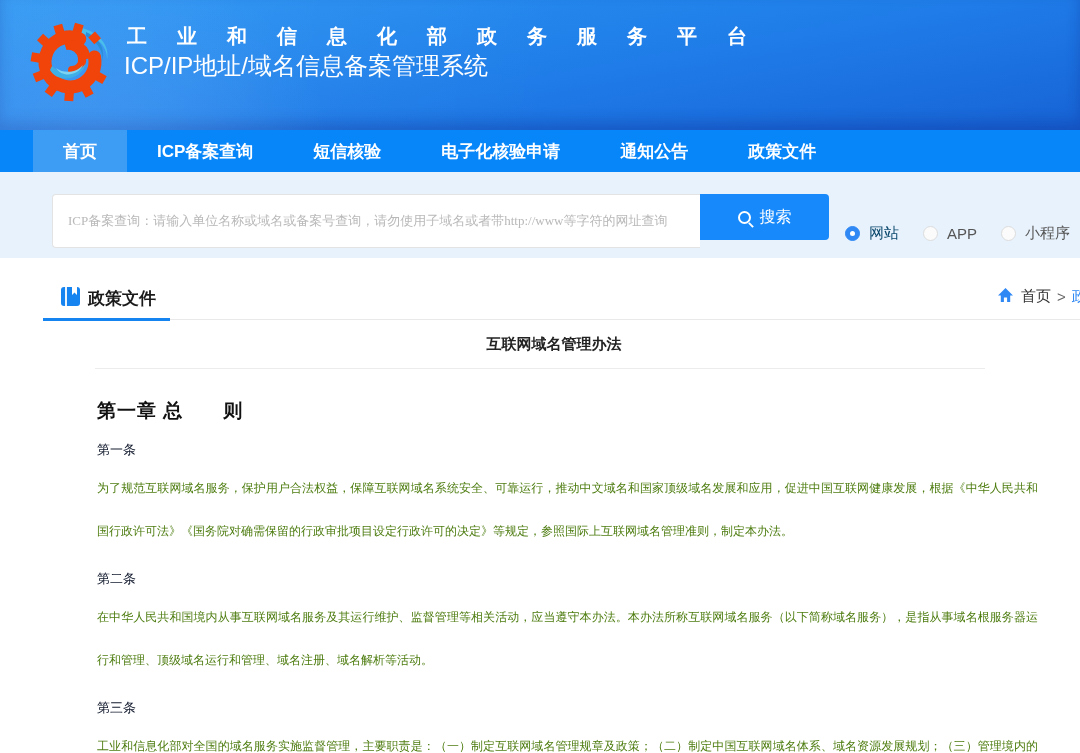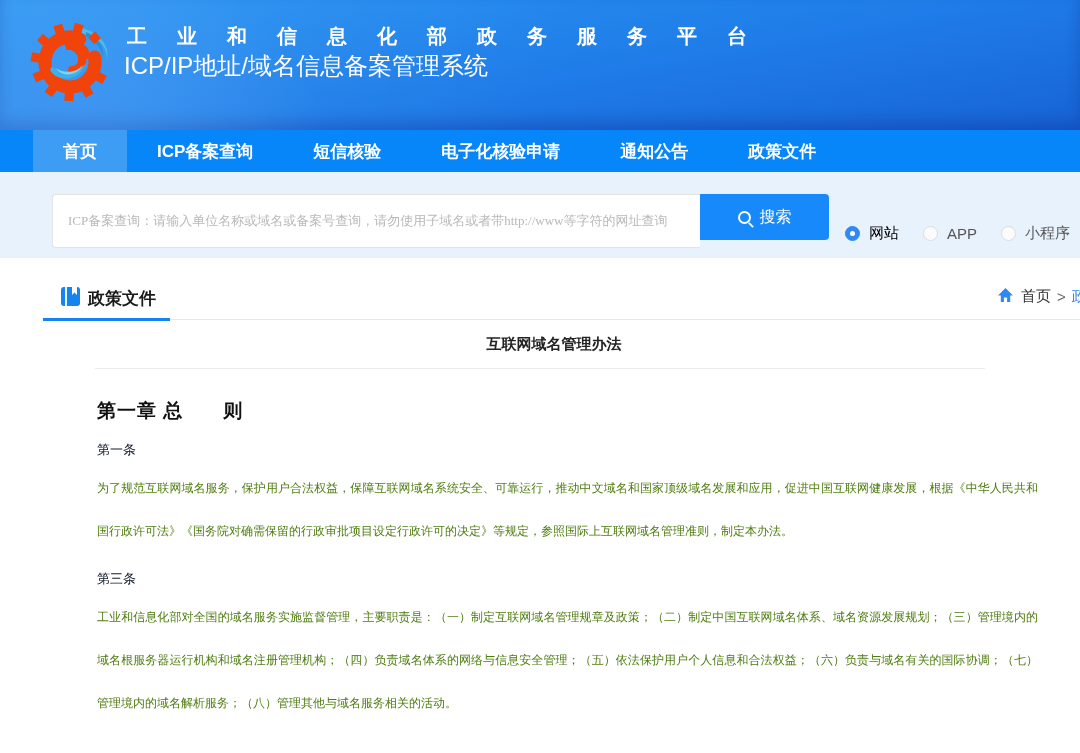--- a/index.html
+++ b/index.html
@@ -114,21 +114,21 @@
     margin-right: 9px;
     background: #fbfbfb; border: 1px solid #dcdcdc;
     position: relative; flex: 0 0 auto;
   }
   .radio-opt.selected .radio-dot { background: #2f88f4; border-color: #2f88f4; }
   .radio-opt.selected .radio-dot::after {
     content: ''; position: absolute;
     width: 5px; height: 5px; border-radius: 50%;
     background: #fff; left: 4px; top: 4px;
   }
-  .radio-opt.selected { color: #000000; justify-content: space-between; }
+  .radio-opt.selected { color: #0c4a6e; justify-content: space-between; }
 
   
   .content { background: #fff; padding-top: 28px; position: relative; }
   .section-head { position: relative; height: 22px; }
   .book-icon { position: absolute; left: 60px; top: 0; }
   .section-title {
     position: absolute; left: 88px; top: 1px;
     font-size: 17px; font-weight: bold; color: #1a1a1a;
   }
   .breadcrumb {
@@ -269,18 +269,22 @@
   <div class="title-divider"></div>
 
   <div class="article-body">
     <div class="chapter-heading">第一章 总　　则</div>
 
     <div class="article-item">
       <div class="item-label">第一条</div>
       <div class="item-text">为了规范互联网域名服务，保护用户合法权益，保障互联网域名系统安全、可靠运行，推动中文域名和国家顶级域名发展和应用，促进中国互联网健康发展，根据《中华人民共和国行政许可法》《国务院对确需保留的行政审批项目设定行政许可的决定》等规定，参照国际上互联网域名管理准则，制定本办法。</div>
     </div>
     <div class="article-item">
+      <div class="item-label">第二条</div>
+      <div class="item-text">在中华人民共和国境内从事互联网域名服务及其运行维护、监督管理等相关活动，应当遵守本办法。本办法所称互联网域名服务（以下简称域名服务），是指从事域名根服务器运行和管理、顶级域名运行和管理、域名注册、域名解析等活动。</div>
+    </div>
+    <div class="article-item">
       <div class="item-label">第三条</div>
       <div class="item-text">工业和信息化部对全国的域名服务实施监督管理，主要职责是：（一）制定互联网域名管理规章及政策；（二）制定中国互联网域名体系、域名资源发展规划；（三）管理境内的域名根服务器运行机构和域名注册管理机构；（四）负责域名体系的网络与信息安全管理；（五）依法保护用户个人信息和合法权益；（六）负责与域名有关的国际协调；（七）管理境内的域名解析服务；（八）管理其他与域名服务相关的活动。</div>
     </div>
 
   </div>
 </div>
 
 </body></html>

